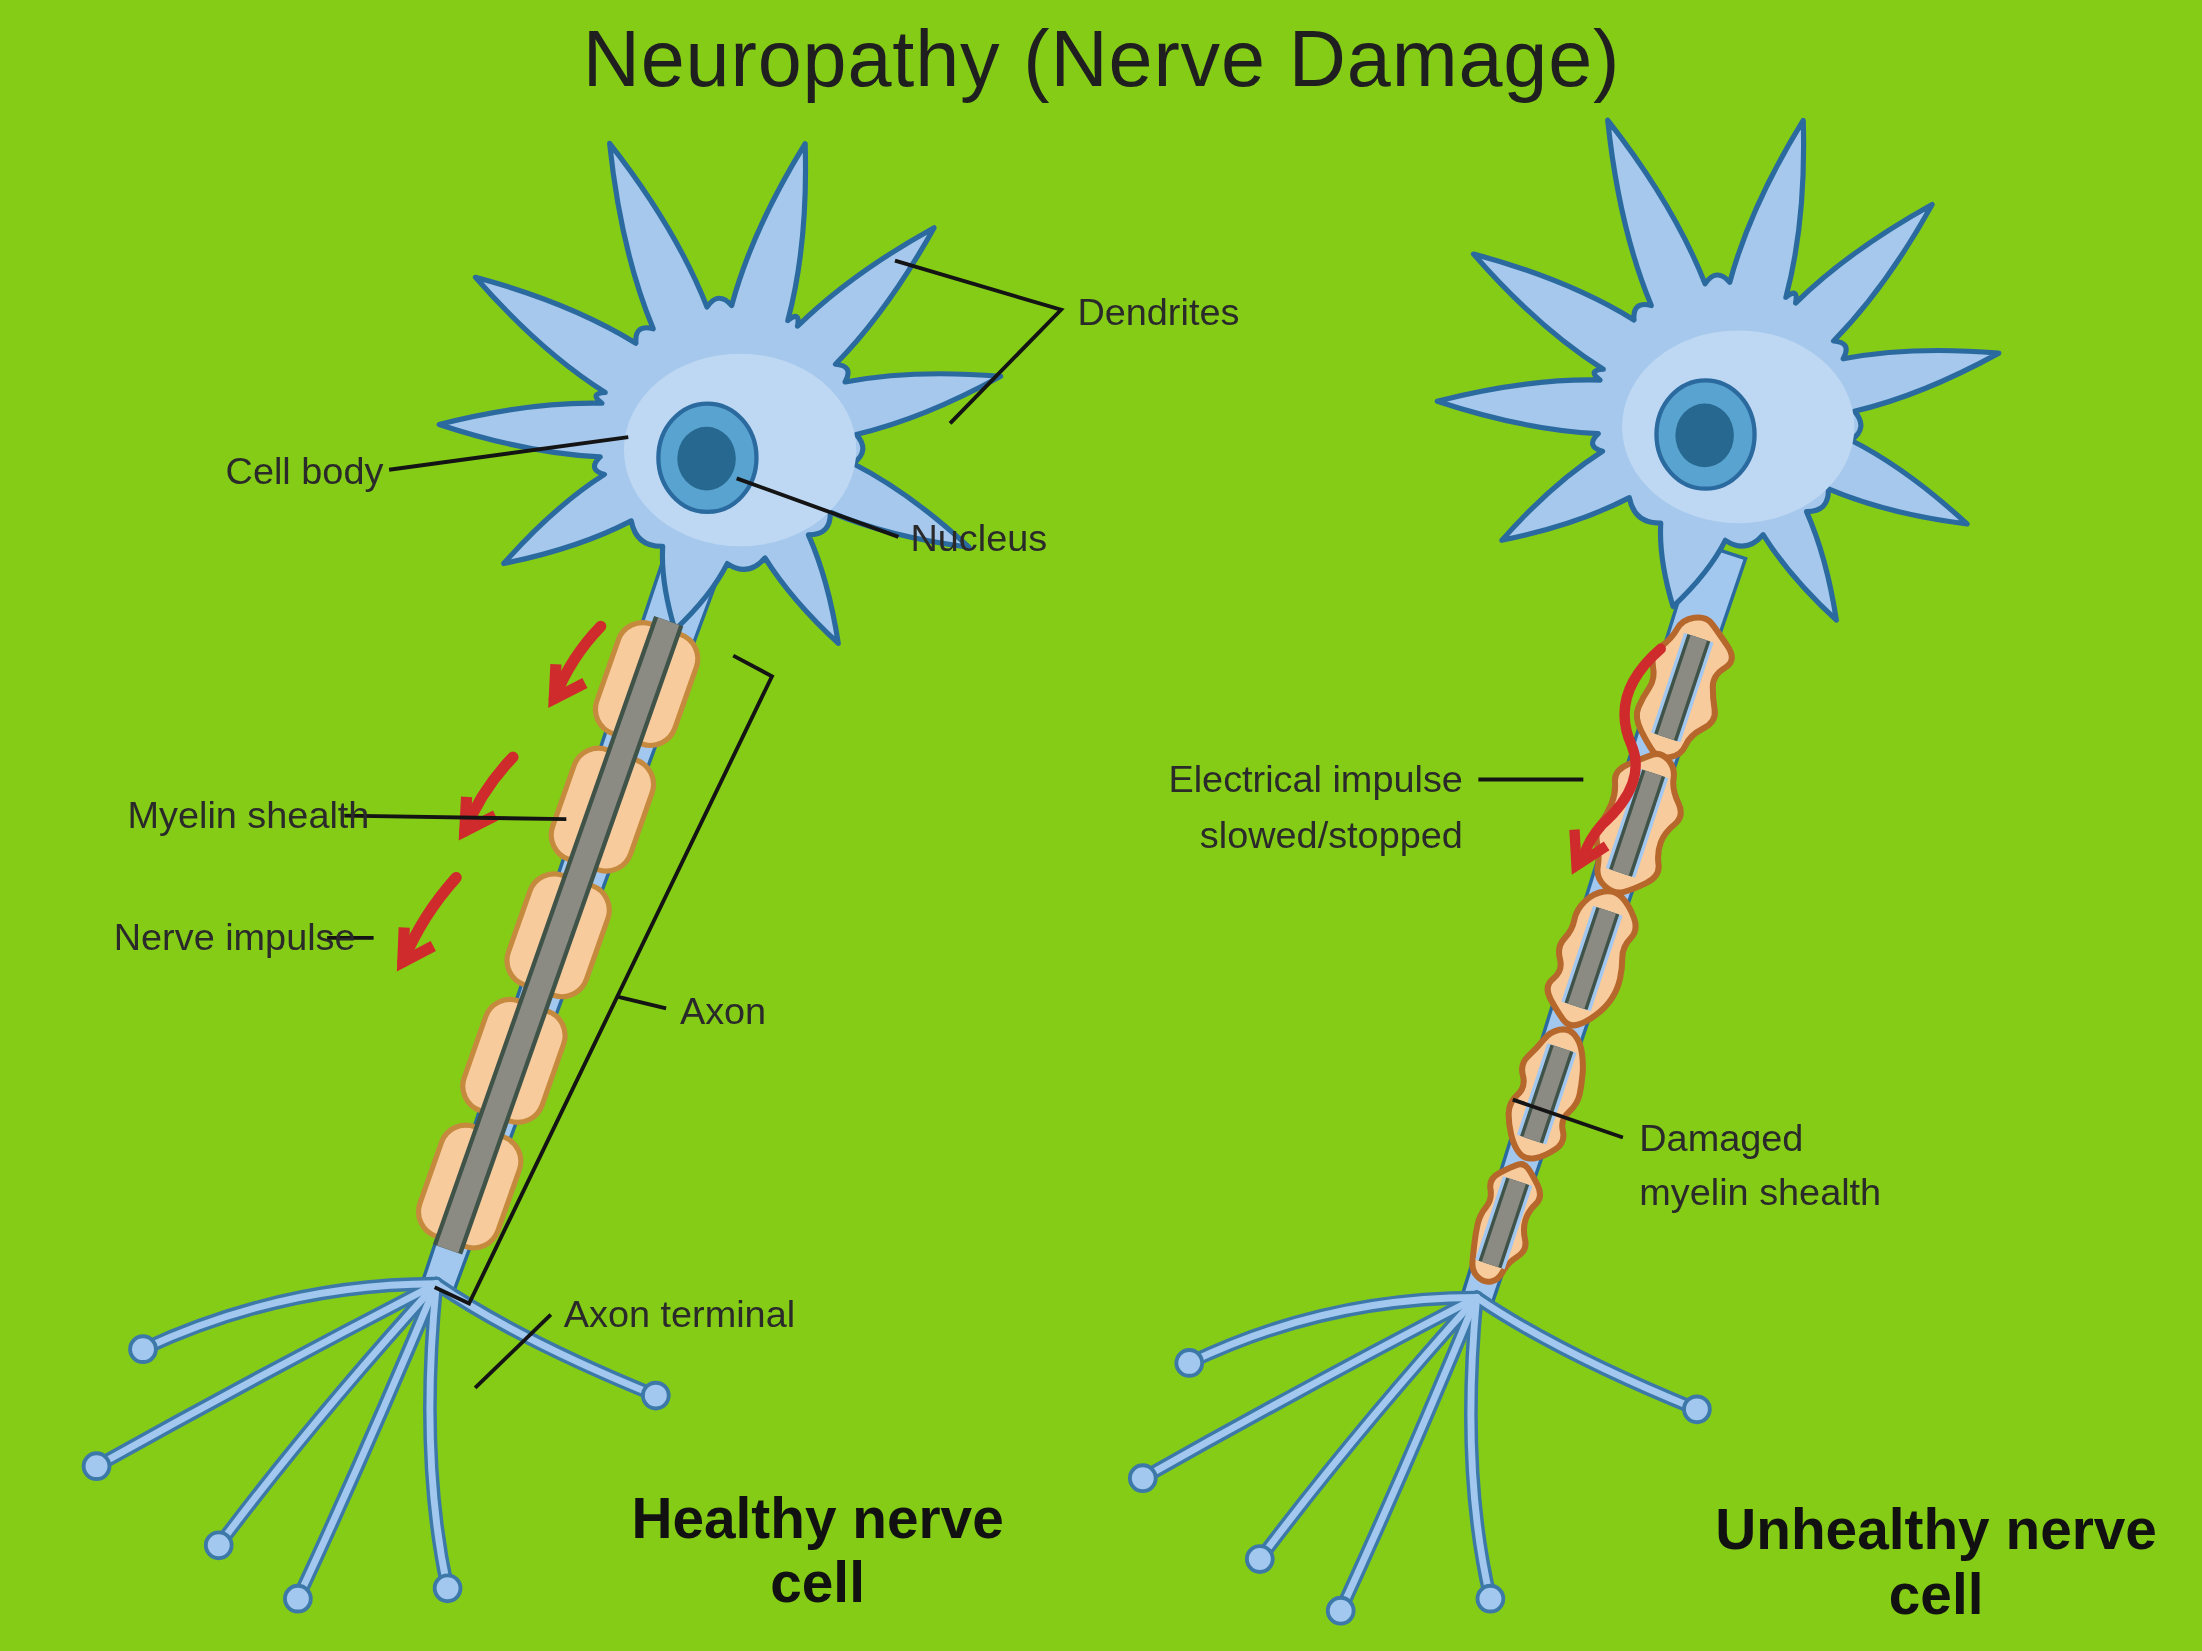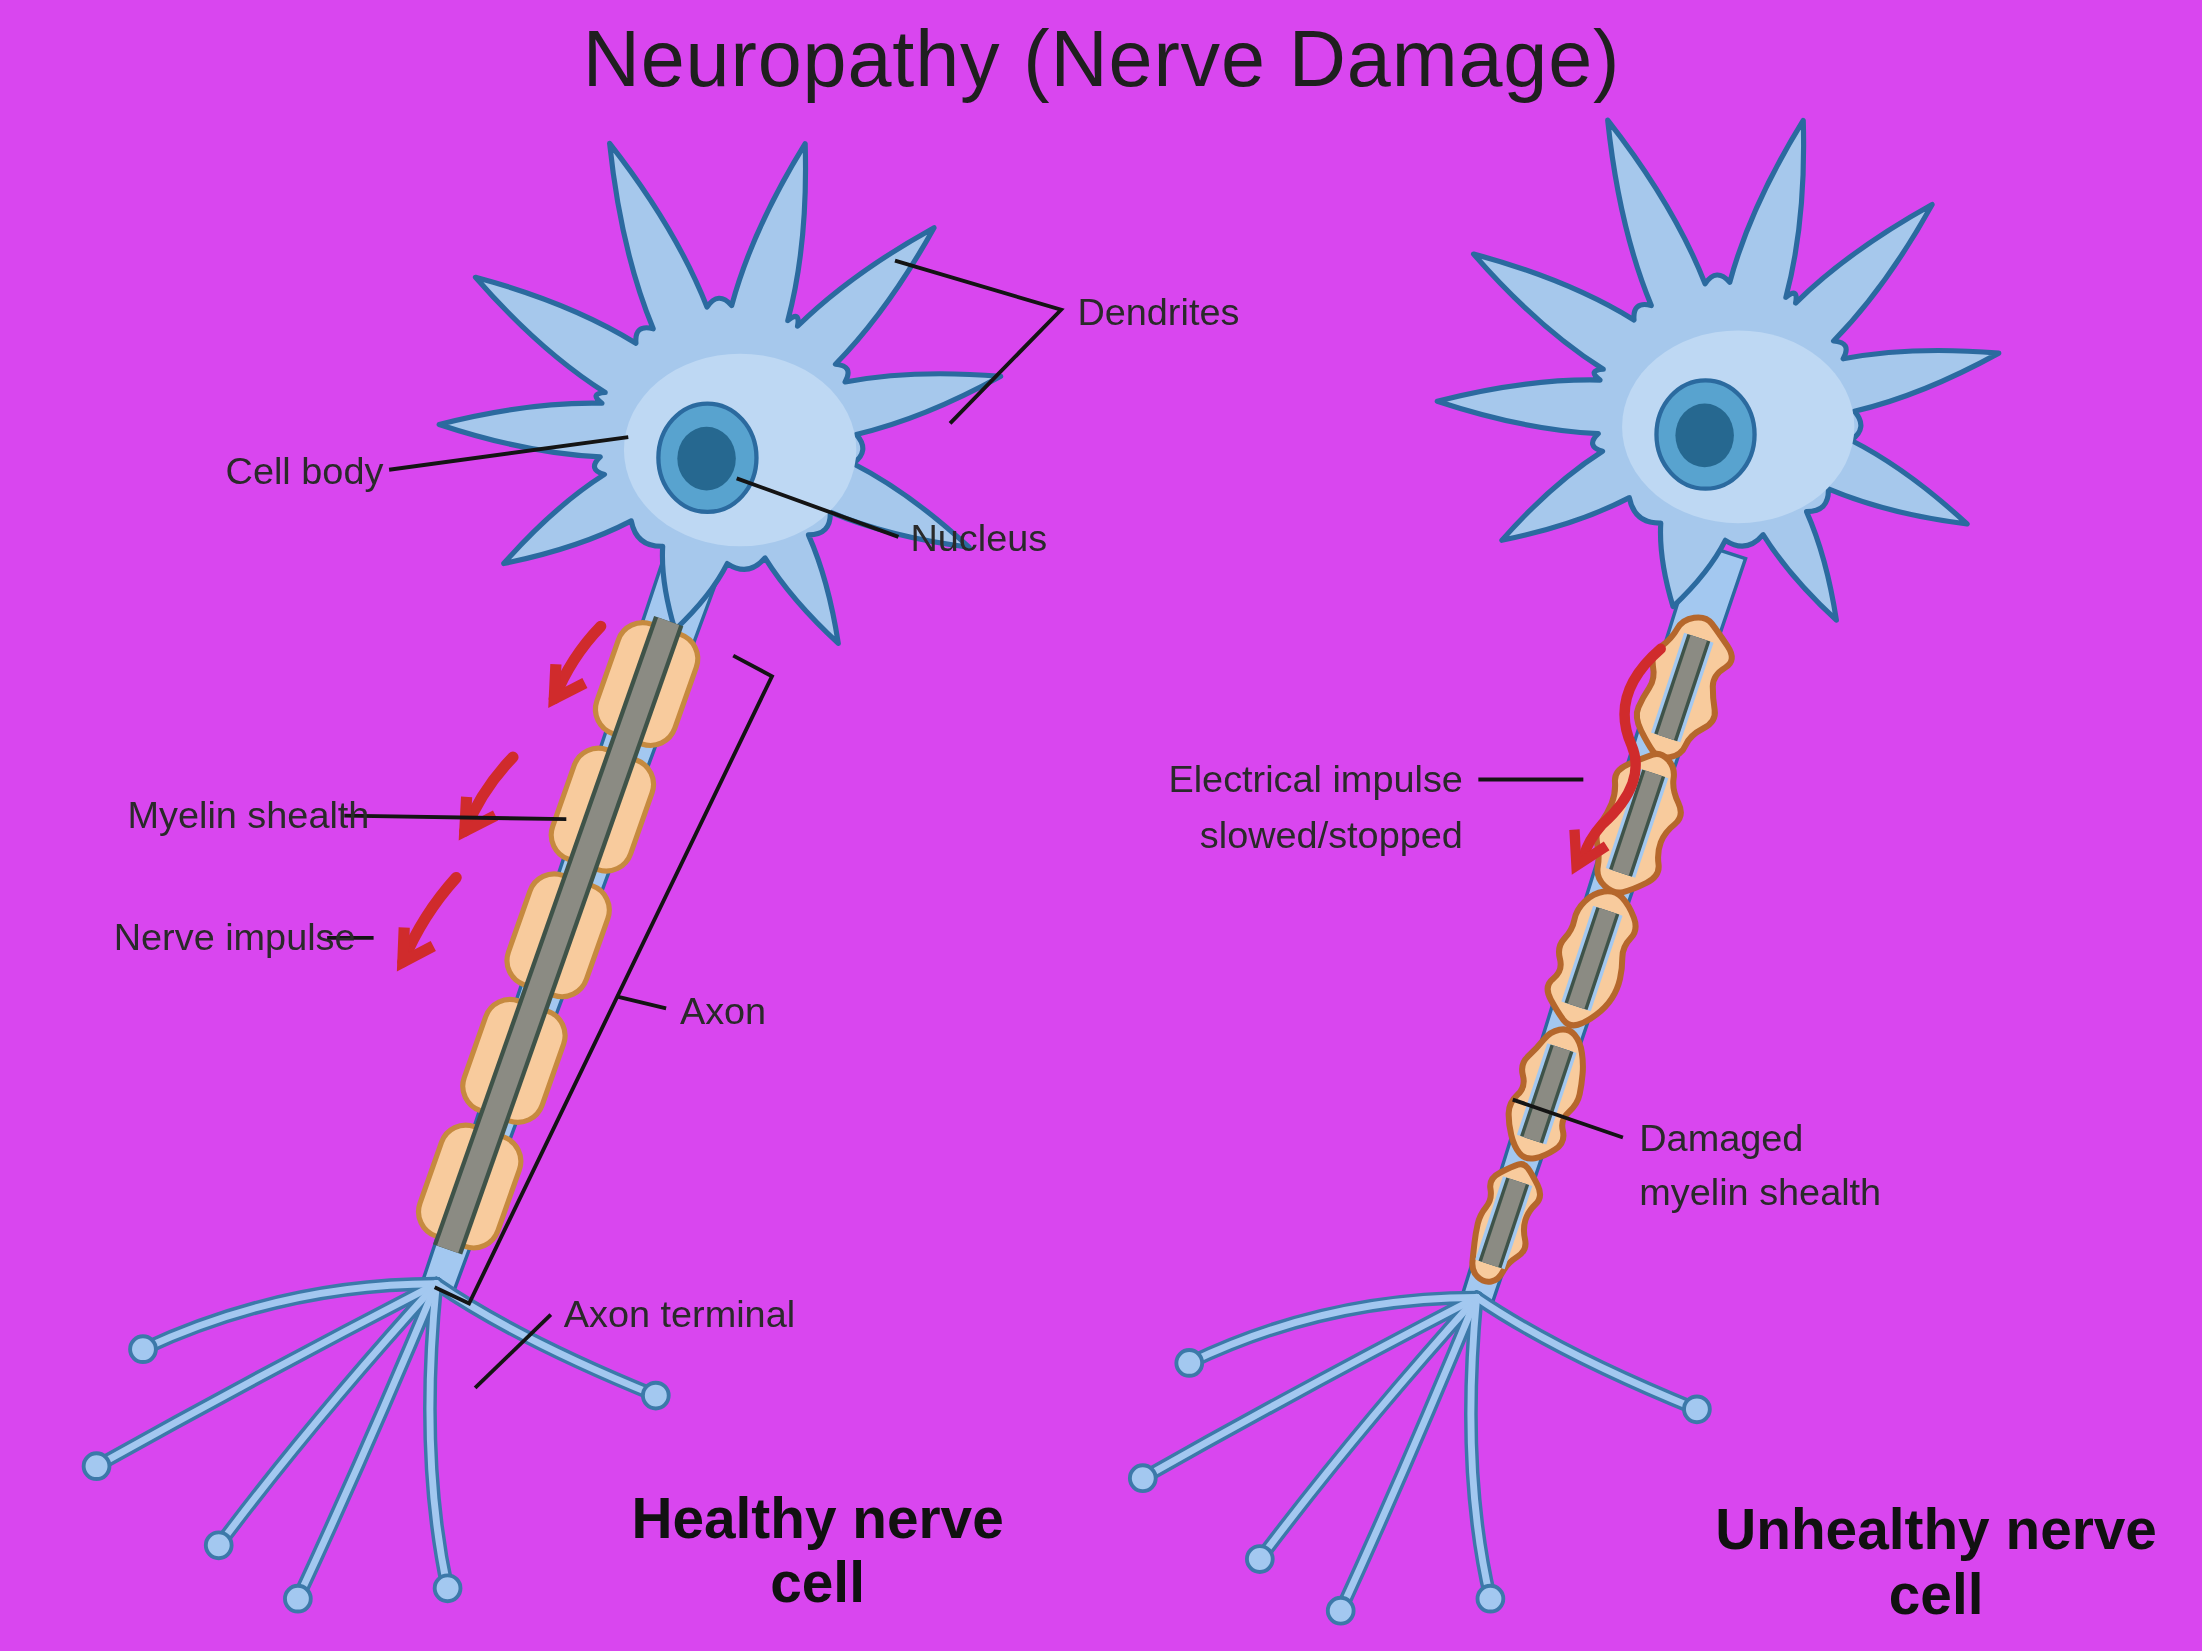--- a/index.html
+++ b/index.html
@@ -1,16 +1,16 @@
 <!DOCTYPE html>
 <html style="font-size:13.8px"><head>
 <meta charset="utf-8">
 <style>
   html,body{margin:0;padding:0;background:#ffffff;}
-  .stage{width:2203px;height:1652px;position:relative;background:#d946ef;overflow:hidden;}
+  .stage{width:2203px;height:1652px;position:relative;background:#84cc16;overflow:hidden;}
   svg{display:block;}
   text{font-family:"Liberation Sans","DejaVu Sans",sans-serif;fill:#1f1f1f;}
   .title-text{font-size:92px;font-weight:400;letter-spacing:1px;}
   .label-text{font-size:44px;font-weight:400;fill:#2a2a2a;}
   .caption-text{font-size:66px;font-weight:700;fill:#111;}
   .ann{stroke:#141414;stroke-width:4.5;fill:none;}
 </style>
 </head>
 <body>
 

